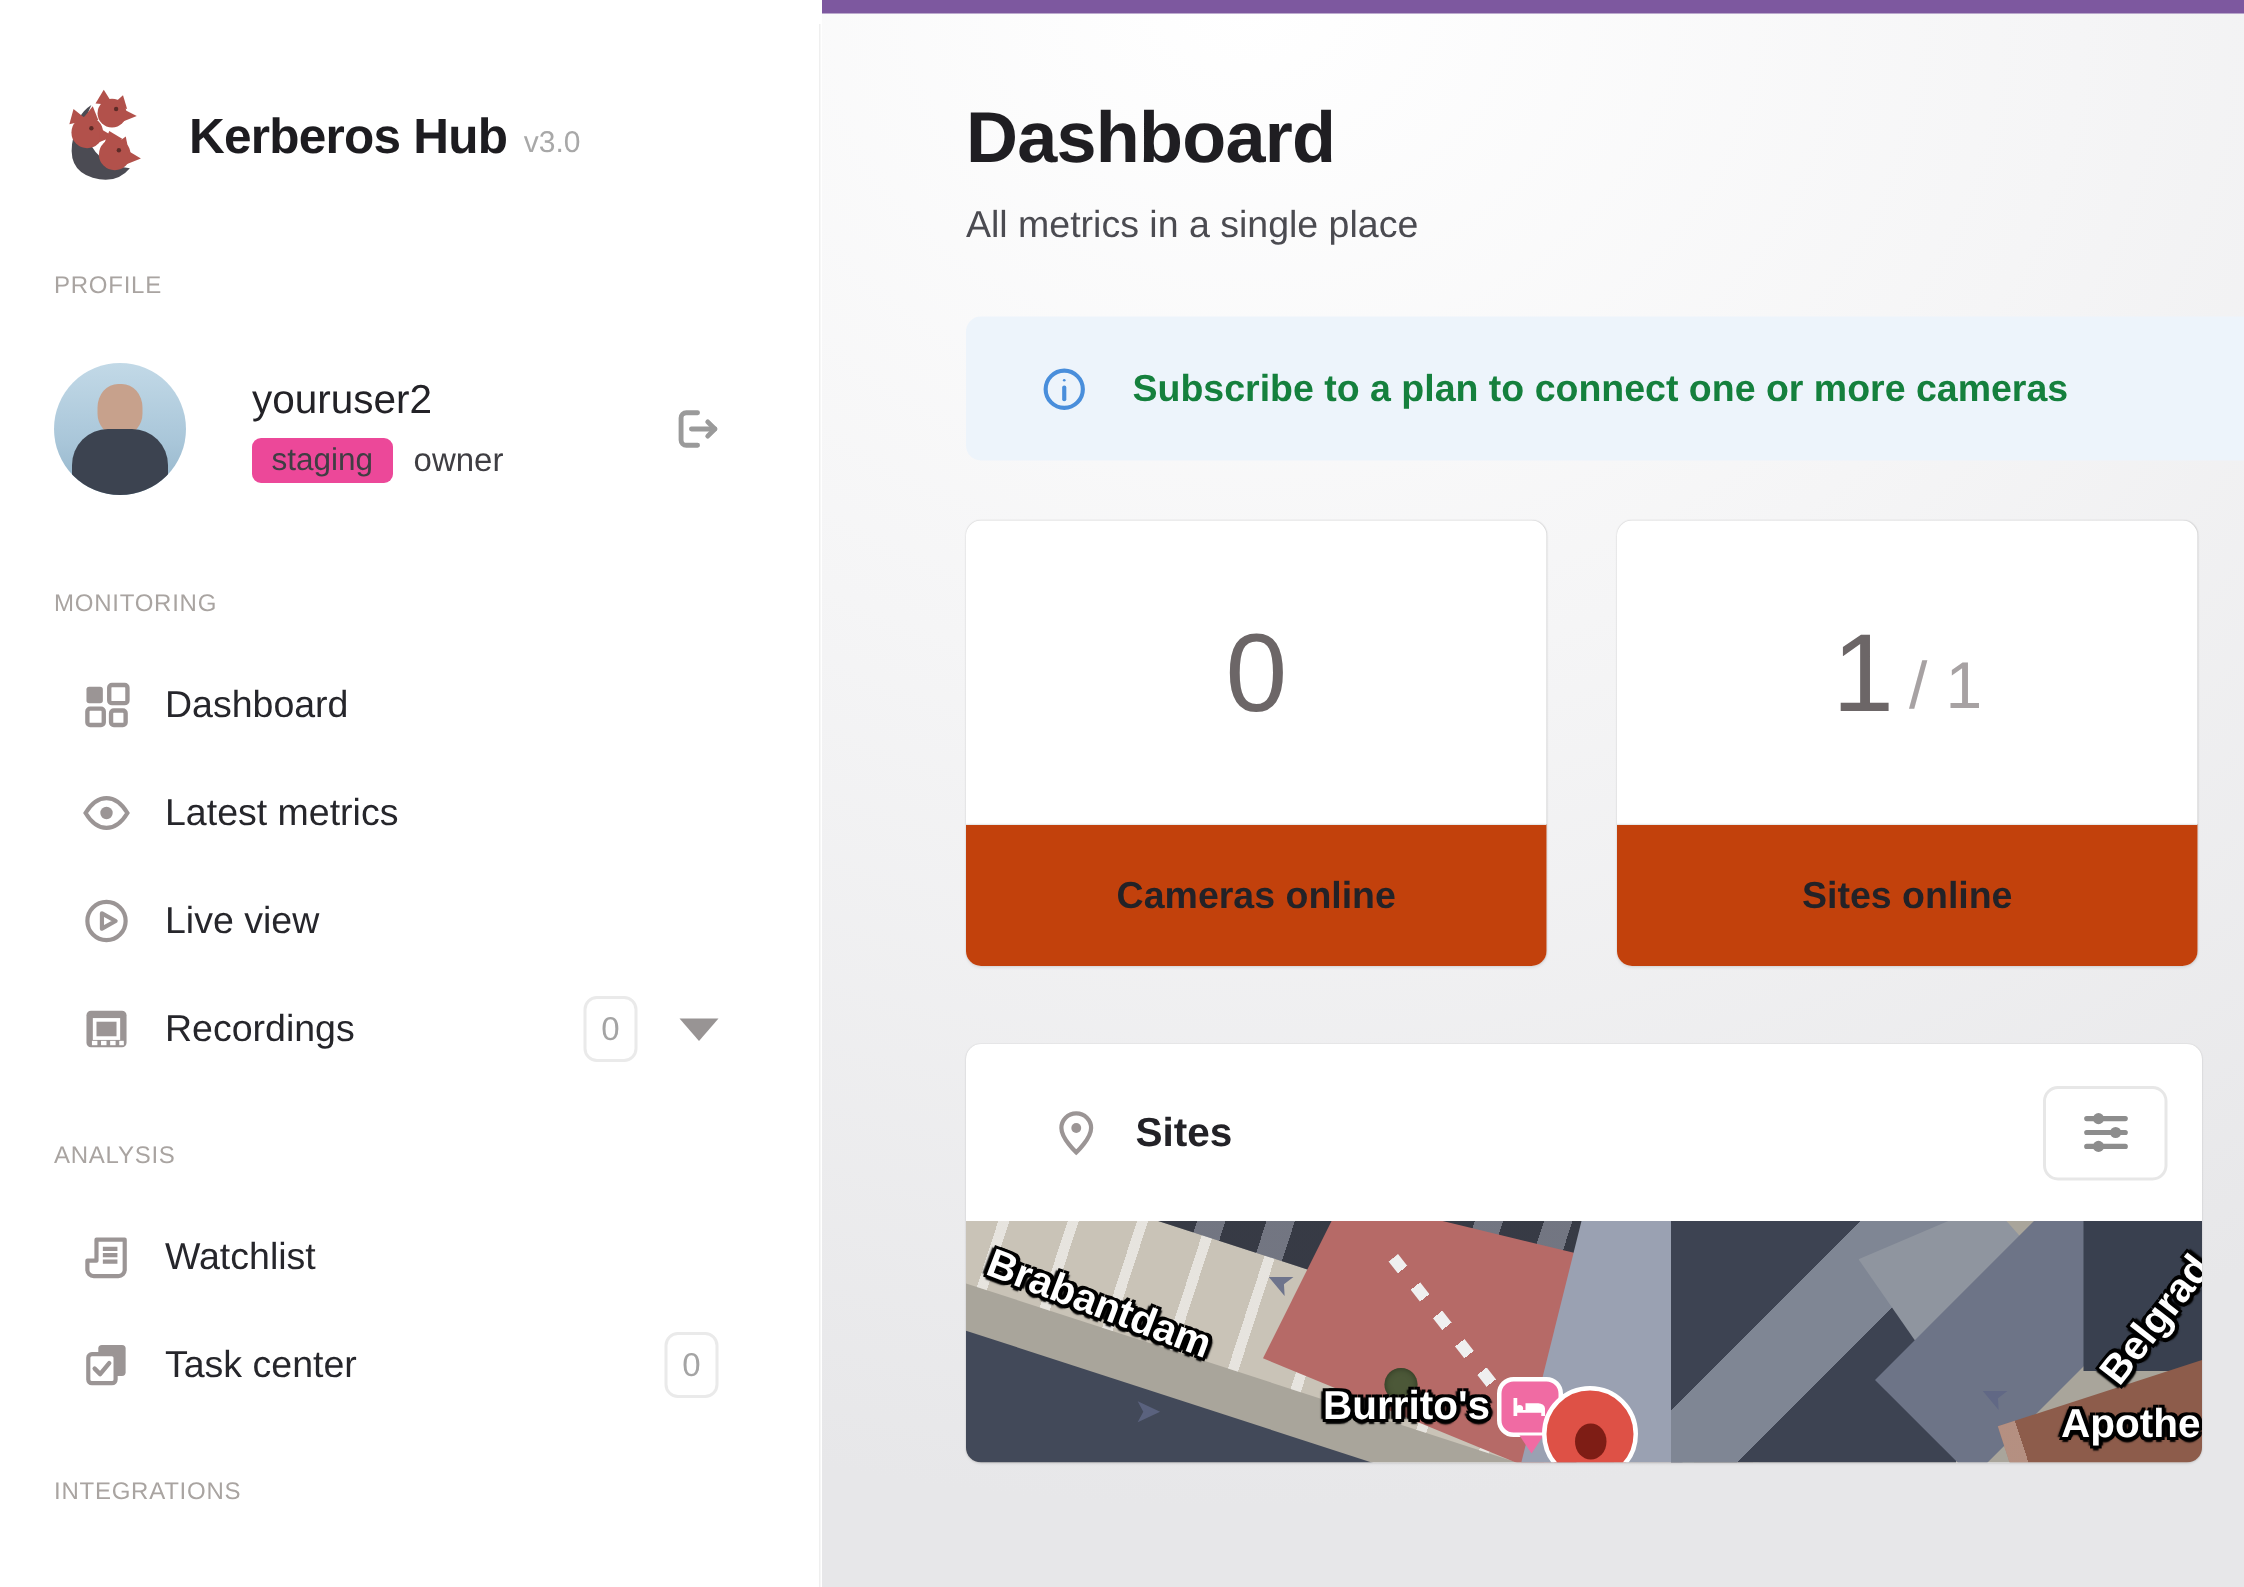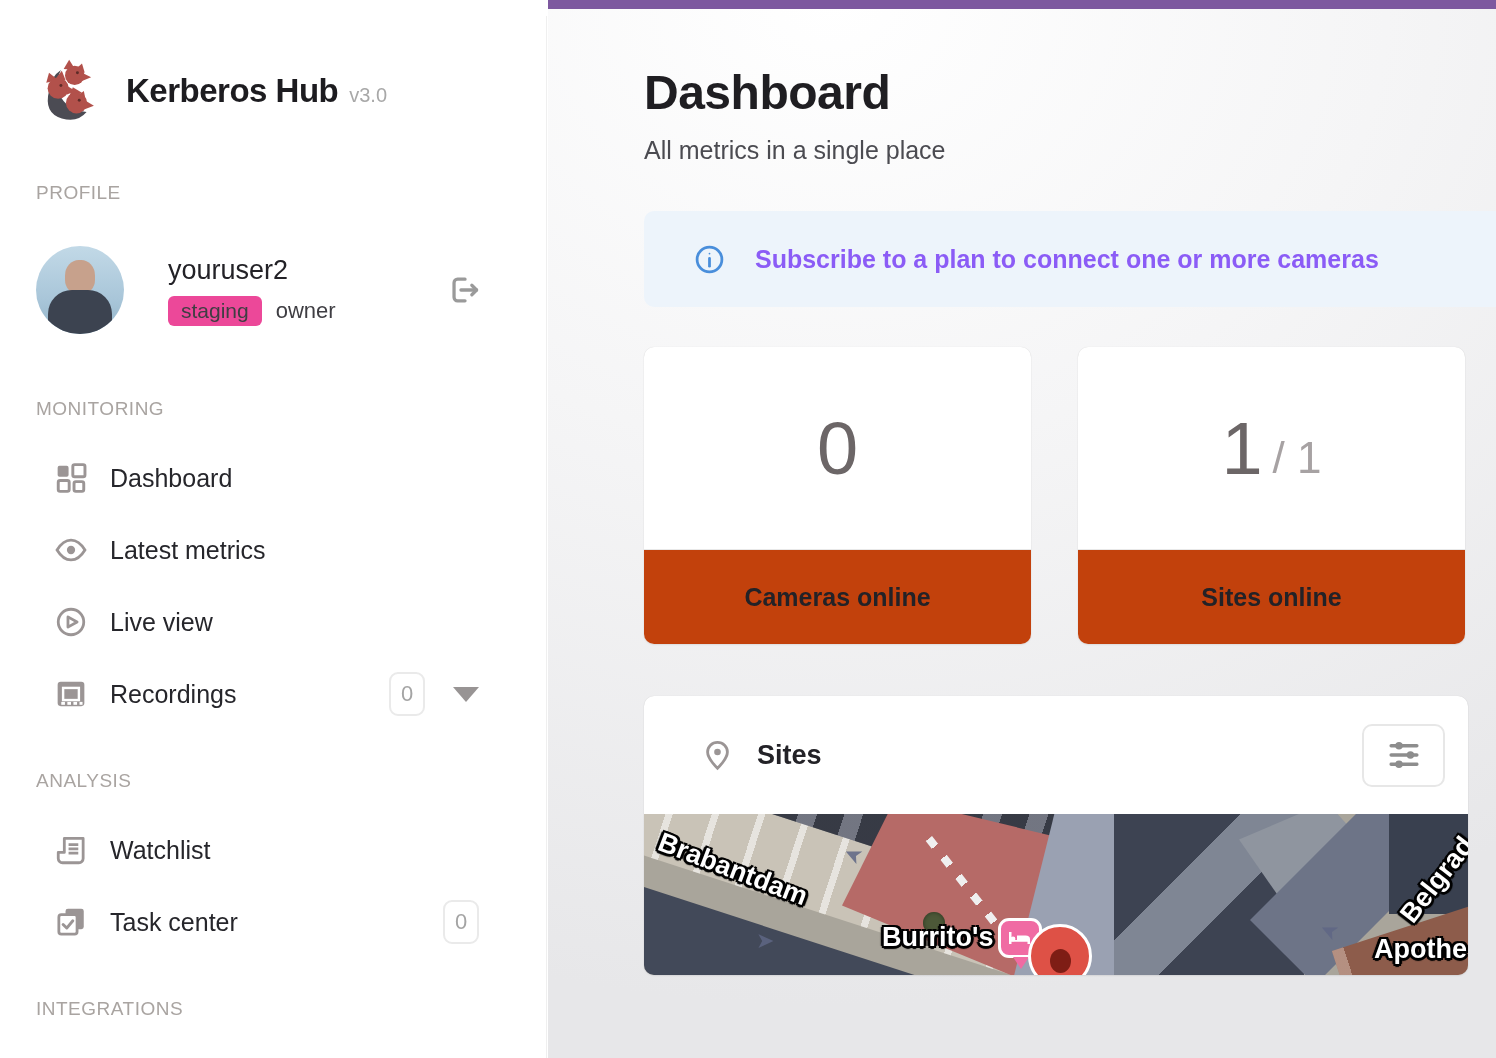--- a/index.html
+++ b/index.html
@@ -3,21 +3,21 @@
 <meta charset="utf-8">
 <style>
   * { margin:0; padding:0; box-sizing:border-box; }
   html,body { width:1496px; height:1058px; overflow:hidden; font-family:"Liberation Sans", sans-serif; background:#fff; }
 
   
   .sidebar { position:absolute; left:0; top:16px; width:547px; height:1058px; background:#fff; border-right:1px solid #efefef; }
   .brand { display:flex; align-items:center; margin:42px 0 0 34px; }
   .brand-title { font-size:33px; font-weight:700; color:#1d1c20; margin-left:18px; letter-spacing:-.5px; }
   .brand-version { font-size:20px; color:#a8a8a8; margin-left:11px; padding-top:8px; }
-  .section-label { font-size:19px; color:#a9a4a1; letter-spacing:.5px; margin-left:36px; }
+  .section-label { font-size:16px; color:#a9a4a1; letter-spacing:.5px; margin-left:36px; }
   .lbl-profile { margin-top:58px; }
   .lbl-monitoring { margin-top:64px; }
   .lbl-analysis { margin-top:56px; }
   .lbl-integrations { margin-top:56px; }
 
   .profile-row { display:flex; align-items:center; margin:42px 64px 0 36px; }
   .avatar { width:88px; height:88px; border-radius:50%; position:relative; overflow:hidden;
             background:linear-gradient(180deg,#c2d9e7 0%, #a9c6d9 60%, #93b4c9 100%); flex:0 0 auto; }
   .avatar::before { content:""; position:absolute; left:29px; top:14px; width:30px; height:34px; border-radius:46% 46% 42% 42%; background:#c7a18c; }
   .avatar::after { content:""; position:absolute; left:12px; top:44px; width:64px; height:48px; border-radius:24px 24px 0 0; background:#3c4350; }
@@ -41,21 +41,21 @@
   
   .main { position:absolute; left:548px; top:0; right:0; height:1058px;
           background:radial-gradient(130% 95% at 30% 0%, #ffffff 0%, #f5f5f6 45%, #e7e7e9 100%); }
   .accent-bar { height:9px; background:#7d589f; }
   .main-inner { padding-left:96px; }
   .page-title { margin-top:56px; font-size:48px; font-weight:700; color:#1f1e22; letter-spacing:-.5px; }
   .page-subtitle { margin-top:16px; font-size:25px; color:#4b4b51; }
 
   .banner { margin-top:46px; margin-right:-28px; height:96px; background:#edf4fb; border-radius:10px;
             display:flex; align-items:center; padding-left:50px; }
-  .banner-text { margin-left:30px; font-size:25px; font-weight:600; color:#8b5cf6; cursor:pointer; white-space:nowrap; }
+  .banner-text { margin-left:30px; font-size:25px; font-weight:600; color:#15803d; cursor:pointer; white-space:nowrap; }
 
   .cards { display:flex; gap:47px; margin-top:40px; }
   .metric-card { width:387px; background:#fff; border-radius:10px; box-shadow:0 1px 2px rgba(0,0,0,.07), 0 0 1px rgba(0,0,0,.14); }
   .metric-value { height:202px; display:flex; align-items:center; justify-content:center; font-size:74px; color:#6c6667; }
   .metric-total { font-size:44px; color:#a7a2a3; margin-left:10px; padding-top:20px; }
   .metric-label { height:95px; border-top:1px solid #e8e8e8; background:#c2410c; border-radius:0 0 10px 10px;
                   display:flex; align-items:center; justify-content:center; font-size:25px; font-weight:600; color:#232227; }
 
   .sites-card { margin-top:52px; width:824px; background:#fff; border-radius:10px; overflow:hidden;
                 box-shadow:0 1px 2px rgba(0,0,0,.07), 0 0 1px rgba(0,0,0,.14); }

